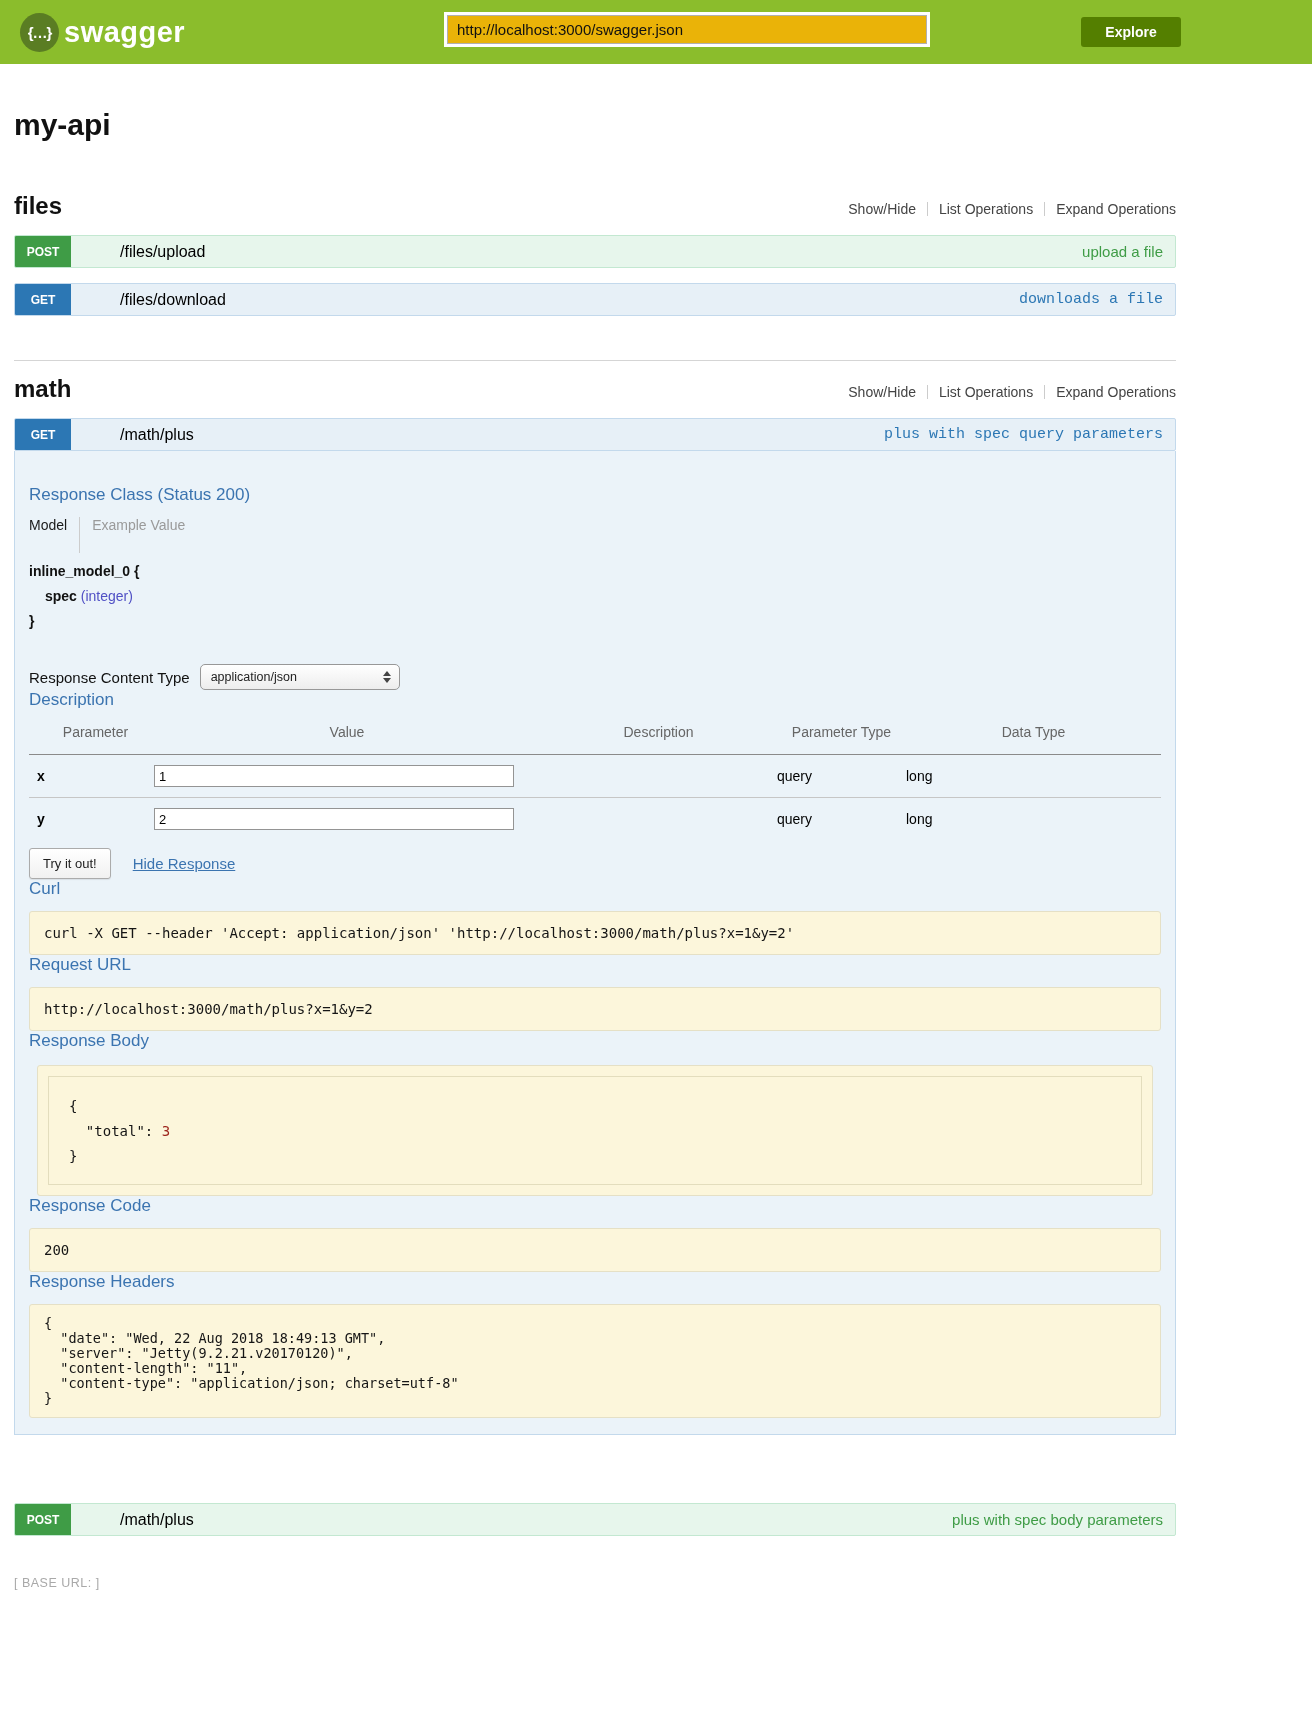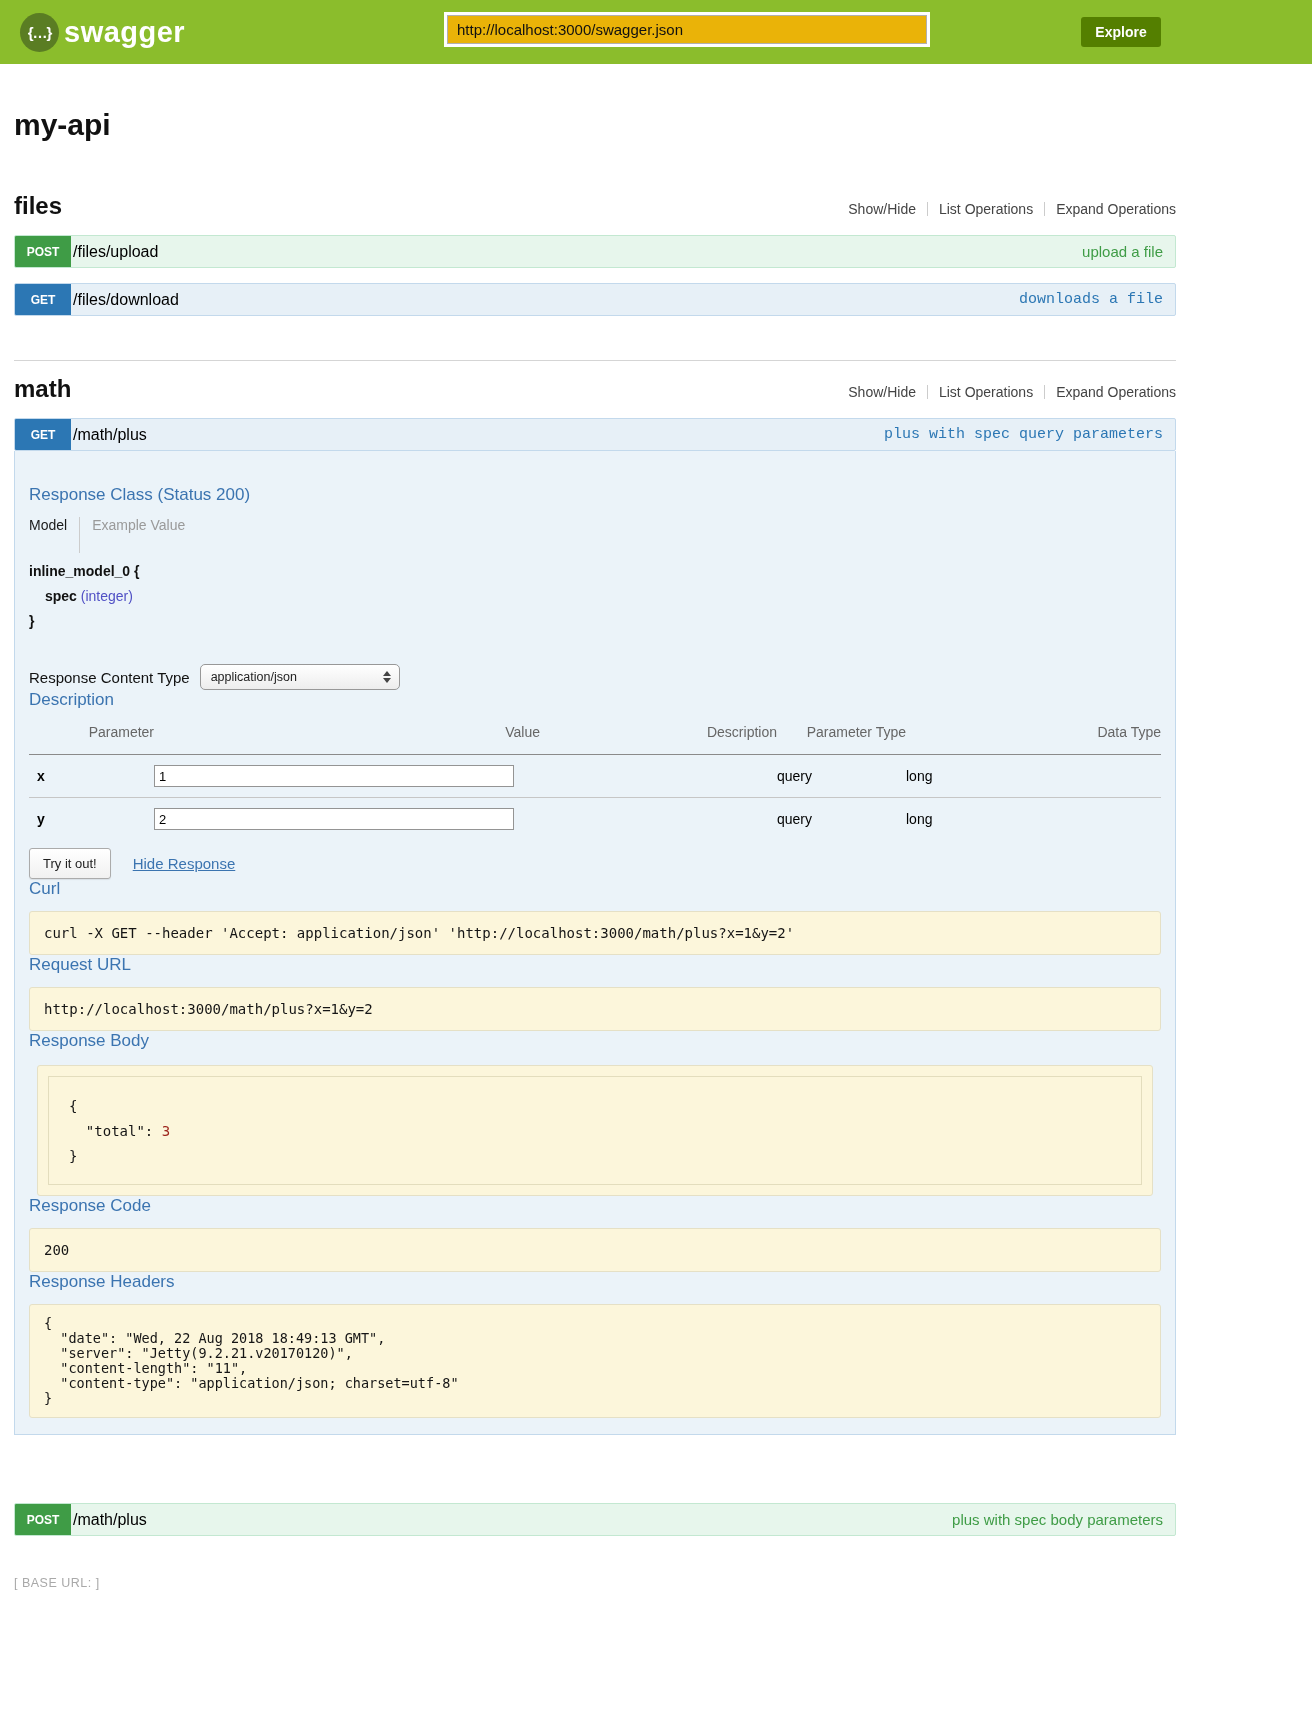--- a/index.html
+++ b/index.html
@@ -17,42 +17,42 @@
     display:flex; align-items:center; justify-content:center;
     font-size:15px; font-weight:bold; letter-spacing:-1px;
   }
   .brand { color:#fff; font-size:29px; font-weight:bold; margin-left:5px; letter-spacing:.5px; }
   .url-input {
     position:absolute; left:447px; top:15px; width:480px; height:29px;
     border:1px solid #b0b0b0; box-shadow:0 0 0 3px #fff; background:#eab308;
     font-size:15px; padding:0 9px; font-family:"Liberation Sans",sans-serif; color:#111;
   }
   .explore-btn {
-    position:absolute; left:1081px; top:17px; width:80px; height:30px;
+    position:absolute; left:1081px; top:17px; width:100px; height:30px;
     background:#547f00; color:#fff; font-weight:bold; font-size:14px;
     border:none; border-radius:3px; cursor:pointer; font-family:"Liberation Sans",sans-serif;
   }
 
   
   .container { margin-left:14px; width:1162px; }
   h1.page-title { margin:44px 0 0; font-size:30px; font-weight:bold; color:#111; }
 
   .section-head { display:flex; justify-content:space-between; align-items:baseline; margin-top:50px; }
   .section-head.tight { margin-top:14px; }
   .section-head h2 { margin:0; font-size:24px; font-weight:bold; color:#111; }
   .ops-links { font-size:14px; color:#444; }
   .ops-links a { color:#444; text-decoration:none; cursor:pointer; }
   .sep { display:inline-block; width:1px; height:14px; background:#ccc; margin:0 11px; vertical-align:-2px; }
 
   .section-divider { border:none; border-top:1px solid #d5d5d5; margin:44px 0 0; }
 
   
   .op-row {
     height:33px; display:flex; align-items:stretch; margin-top:15px;
-    border:1px solid; border-radius:2px; overflow:hidden; cursor:pointer;
+    border:1px solid; border-radius:2px; overflow:hidden; cursor:pointer;gap:47px;
   }
   .op-row.get  { background:#e7f0f7; border-color:#c3d9ec; }
   .op-row.post { background:#e7f6ec; border-color:#c3e8d1; }
   .badge {
     display:flex; align-items:center; justify-content:center;
     min-width:56px; padding:0 10px; color:#fff; font-weight:bold; font-size:12px;
   }
   .badge.get  { background:#2c77b4; }
   .badge.post { background:#3f9c46; }
   .path { align-self:center; margin-left:2px; font-size:16px; color:#000; }
@@ -84,21 +84,21 @@
     padding:5px 8px 5px 10px; font-size:12.5px; color:#222; cursor:pointer;
   }
   .arrows { margin-left:auto; display:flex; flex-direction:column; gap:2px; padding-left:14px; }
   .arrows i { display:block; width:0; height:0; border-left:4px solid transparent; border-right:4px solid transparent; }
   .arrows .up   { border-bottom:5px solid #444; }
   .arrows .down { border-top:5px solid #444; }
 
   .params-heading { margin-top:28px; }
   table.params { width:100%; border-collapse:collapse; margin-top:8px; font-size:14px; }
   table.params th {
-    text-align:right; font-weight:400; color:#666; font-size:14px;
+    text-align:center; font-weight:400; color:#666; font-size:14px;
     padding:6px 0 14px; border-bottom:1px solid #8a8a8a;
   }
   table.params th:first-child, table.params td:first-child { padding-left:8px; }
   table.params td { padding:10px 0; vertical-align:middle; }
   table.params tbody tr + tr td { border-top:1px solid #c6c6c6; }
   .pname { font-weight:bold; }
   .param-input {
     width:360px; height:22px; border:1px solid #949494; background:#fff;
     font-size:13px; padding:1px 4px; font-family:"Liberation Sans",sans-serif;
   }

